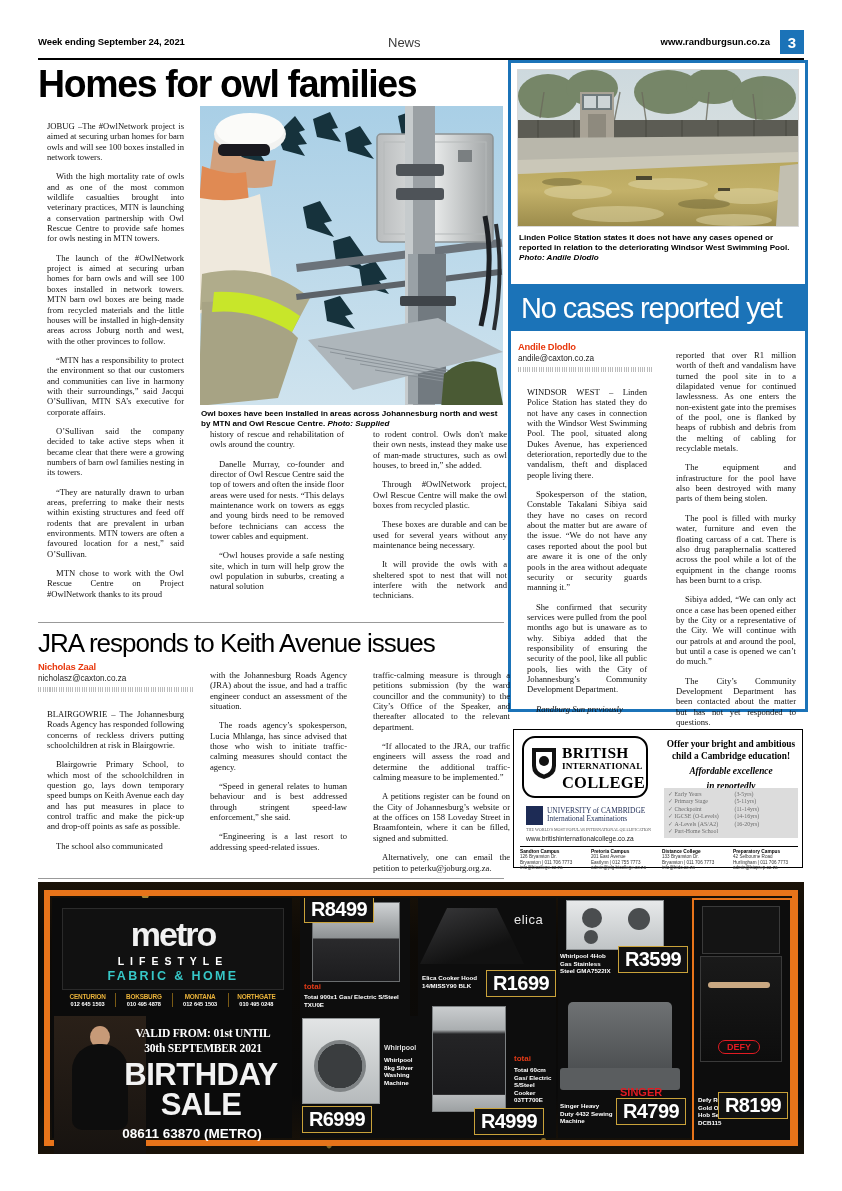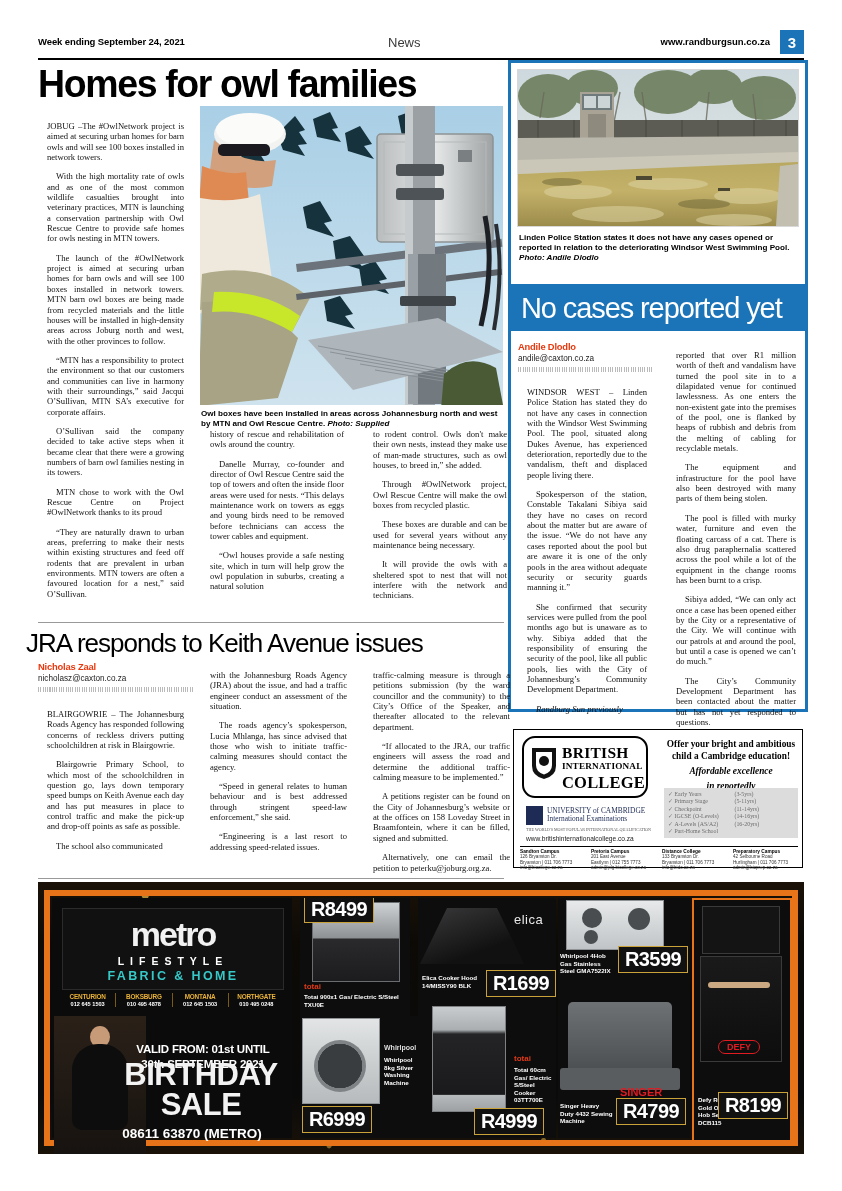--- a/index.html
+++ b/index.html
@@ -44,21 +44,21 @@
   .byline .nm{font-weight:bold;font-size:9.4px;color:#e8380d;letter-spacing:-.2px;}
   .byline .em{font-size:8.2px;color:#222;margin-top:2px;}
   .byline .bar{margin-top:4px;width:100%;height:5px;background:repeating-linear-gradient(90deg,#b9b9b9 0 1px,#fff 1px 2.3px);}
 
   #by1{left:518px;top:341px;width:136px;}
   #rc1{left:518px;top:378px;width:138px;}
   #rc2{left:667px;top:341px;width:138px;}
 
   
   .jra-rule{position:absolute;left:38px;top:622px;width:466px;height:1px;background:#999;}
-  .headline-jra{position:absolute;left:26px;top:628px;width:480px;font-family:"Liberation Sans",sans-serif;font-weight:300;font-size:26px;line-height:30px;letter-spacing:-1px;color:#000;}
+  .headline-jra{position:absolute;left:38px;top:628px;width:480px;font-family:"Liberation Sans",sans-serif;font-weight:300;font-size:26px;line-height:30px;letter-spacing:-1px;color:#000;}
   #by2{left:38px;top:661px;width:155px;}
   #j1{left:38px;top:700px;width:155px;}
   #j2{left:201px;top:661px;width:155px;}
   #j3{left:364px;top:661px;width:155px;}
   .jra-bottom-rule{position:absolute;left:38px;top:878px;width:466px;height:1px;background:#999;}
 
   
   .bicad{position:absolute;left:513px;top:729px;width:290px;height:139px;border:1px solid #000;box-sizing:border-box;background:#fff;}
   .bic-logo{position:absolute;left:8px;top:6px;width:126px;height:62px;border:2px solid #000;border-radius:13px;box-sizing:border-box;}
   .bic-logo .shield{position:absolute;left:6px;top:8px;width:28px;height:34px;}
@@ -102,21 +102,21 @@
   .metro-ls{position:absolute;left:0;top:46px;width:220px;text-align:center;font-family:"Liberation Sans",sans-serif;font-size:10.5px;font-weight:bold;letter-spacing:6px;color:#fff;}
   .metro-fh{position:absolute;left:0;top:60px;width:220px;text-align:center;font-family:"Liberation Sans",sans-serif;font-size:12.5px;font-weight:bold;letter-spacing:2.4px;color:#37c8c8;}
   .metro-branches{position:absolute;left:8px;top:95px;width:224px;display:flex;}
   .metro-branches .br{flex:1;text-align:center;border-right:1px solid #7a5a15;}
   .metro-branches .br:last-child{border-right:none;}
   .metro-branches .bn{font-family:"Liberation Sans",sans-serif;font-weight:bold;font-size:6.4px;color:#e9b23a;letter-spacing:-.2px;}
   .metro-branches .bp{font-family:"Liberation Sans",sans-serif;font-weight:bold;font-size:5.6px;color:#fff;margin-top:1px;}
   .metro-model{position:absolute;left:2px;top:118px;width:92px;height:138px;background:linear-gradient(180deg,#2a2018 0%,#171310 100%);}
   .metro-model .dress{position:absolute;left:18px;top:28px;width:56px;height:86px;background:#0d0d0d;border-radius:26px 26px 10px 10px;}
   .metro-model .head{position:absolute;left:36px;top:10px;width:20px;height:22px;background:#c79a78;border-radius:50%;}
-  .metro-valid{position:absolute;left:62px;top:128px;width:178px;text-align:center;font-family:Liberation Sans, sans-serif;font-weight:bold;font-size:11.5px;line-height:15px;color:#fff;letter-spacing:-.2px;margin-top:16px;}
+  .metro-valid{position:absolute;left:62px;top:128px;width:178px;text-align:center;font-family:Liberation Serif, serif;font-weight:bold;font-size:11.5px;line-height:15px;color:#fff;letter-spacing:-.2px;}
   .metro-birth{position:absolute;left:56px;top:162px;width:186px;text-align:center;font-family:"Liberation Sans",sans-serif;font-weight:bold;font-size:31px;line-height:30px;letter-spacing:-.5px;color:#f3f3f3;}
   .metro-birth .s2{display:block;font-size:31px;}
   .metro-phone{position:absolute;left:40px;top:228px;width:200px;text-align:center;font-family:"Liberation Sans",sans-serif;font-weight:bold;font-size:13.5px;color:#fff;}
 
   
   .prod{position:absolute;background:#0d0d0d;overflow:hidden;}
   .prod .img{position:absolute;background:#d9d9d9;}
   .prod .price{position:absolute;background:#111;border:1px solid #c9a23a;color:#ffffff;font-family:"Liberation Sans",sans-serif;font-weight:bold;font-size:20px;padding:1px 6px;letter-spacing:-.6px;}
   .prod .desc{position:absolute;font-family:"Liberation Sans",sans-serif;font-weight:bold;font-size:6.2px;line-height:7.6px;color:#fff;}
   .prod .brand{position:absolute;font-family:"Liberation Sans",sans-serif;font-weight:bold;font-size:8px;}
@@ -212,22 +212,22 @@
   <div class="owlcap">
     <span>Owl boxes have been installed in areas across Johannesburg north and west by MTN and Owl Rescue Centre. </span><i>Photo: Supplied</i>
   </div>
 
   <div class="col" id="c1">
     <p class="first">JOBUG –The #OwlNetwork project is aimed at securing urban homes for barn owls and will see 100 boxes installed in network towers.</p>
     <p>With the high mortality rate of owls and as one of the most common wildlife casualties brought into veterinary practices, MTN is launching a conservation partnership with Owl Rescue Centre to provide safe homes for owls nesting in MTN towers.</p>
     <p>The launch of the #OwlNetwork project is aimed at securing urban homes for barn owls and will see 100 boxes installed in network towers. MTN barn owl boxes are being made from recycled materials and the little houses will be installed in high-density areas across Joburg north and west, with the other provinces to follow.</p>
     <p>“MTN has a responsibility to protect the environment so that our customers and communities can live in harmony with their surroundings,” said Jacqui O’Sullivan, MTN SA’s executive for corporate affairs.</p>
     <p>O’Sullivan said the company decided to take active steps when it became clear that there were a growing numbers of barn owl families nesting in its towers.</p>
+    <p>“They are naturally drawn to urban areas, preferring to make their nests within existing structures and feed off rodents that are prevalent in urban environments. MTN towers are often a favoured location for a nest,” said O’Sullivan.</p>
     <p>MTN chose to work with the Owl Rescue Centre on Project #OwlNetwork thanks to its proud</p>
-    <p>“They are naturally drawn to urban areas, preferring to make their nests within existing structures and feed off rodents that are prevalent in urban environments. MTN towers are often a favoured location for a nest,” said O’Sullivan.</p>
   </div>
   <div class="col" id="c2a">
     <p class="first">history of rescue and rehabilitation of owls around the country.</p>
     <p>Danelle Murray, co-founder and director of Owl Rescue Centre said the top of towers and often the inside floor areas were used for nests. “This delays maintenance work on towers as eggs and young birds need to be removed before technicians can access the tower cables and equipment.</p>
     <p>“Owl houses provide a safe nesting site, which in turn will help grow the owl population in suburbs, creating a natural solution</p>
   </div>
   <div class="col" id="c3a">
     <p class="first">to rodent control. Owls don't make their own nests, instead they make use of man-made structures, such as owl houses, to breed in,” she added.</p>
     <p>Through #OwlNetwork project, Owl Rescue Centre will make the owl boxes from recycled plastic.</p>
     <p>These boxes are durable and can be used for several years without any maintenance being necessary.</p>

